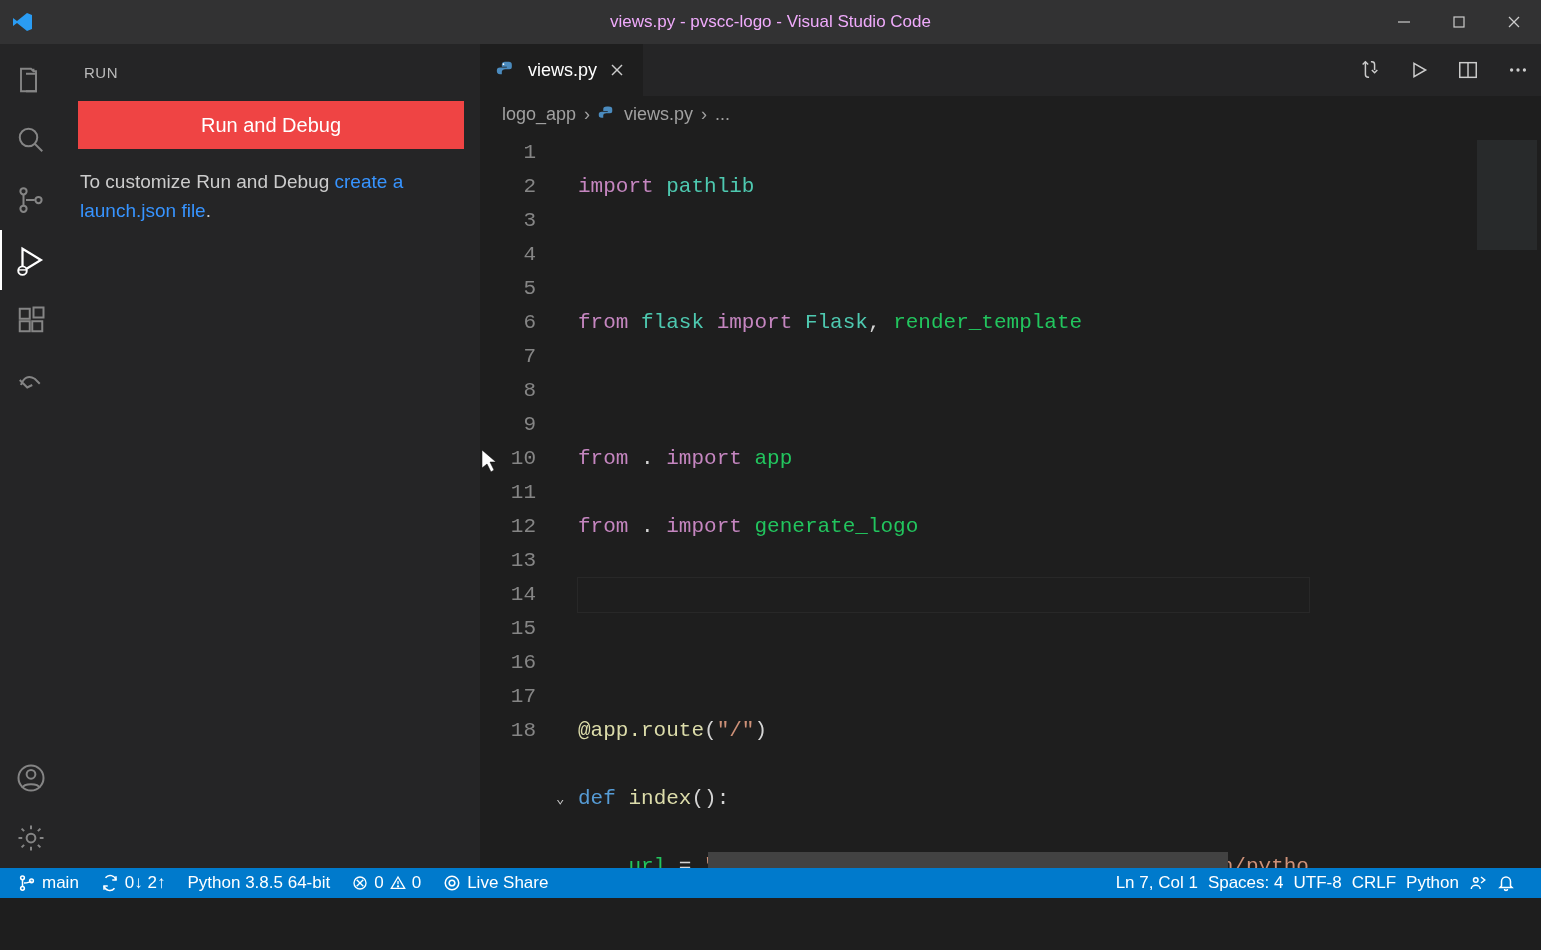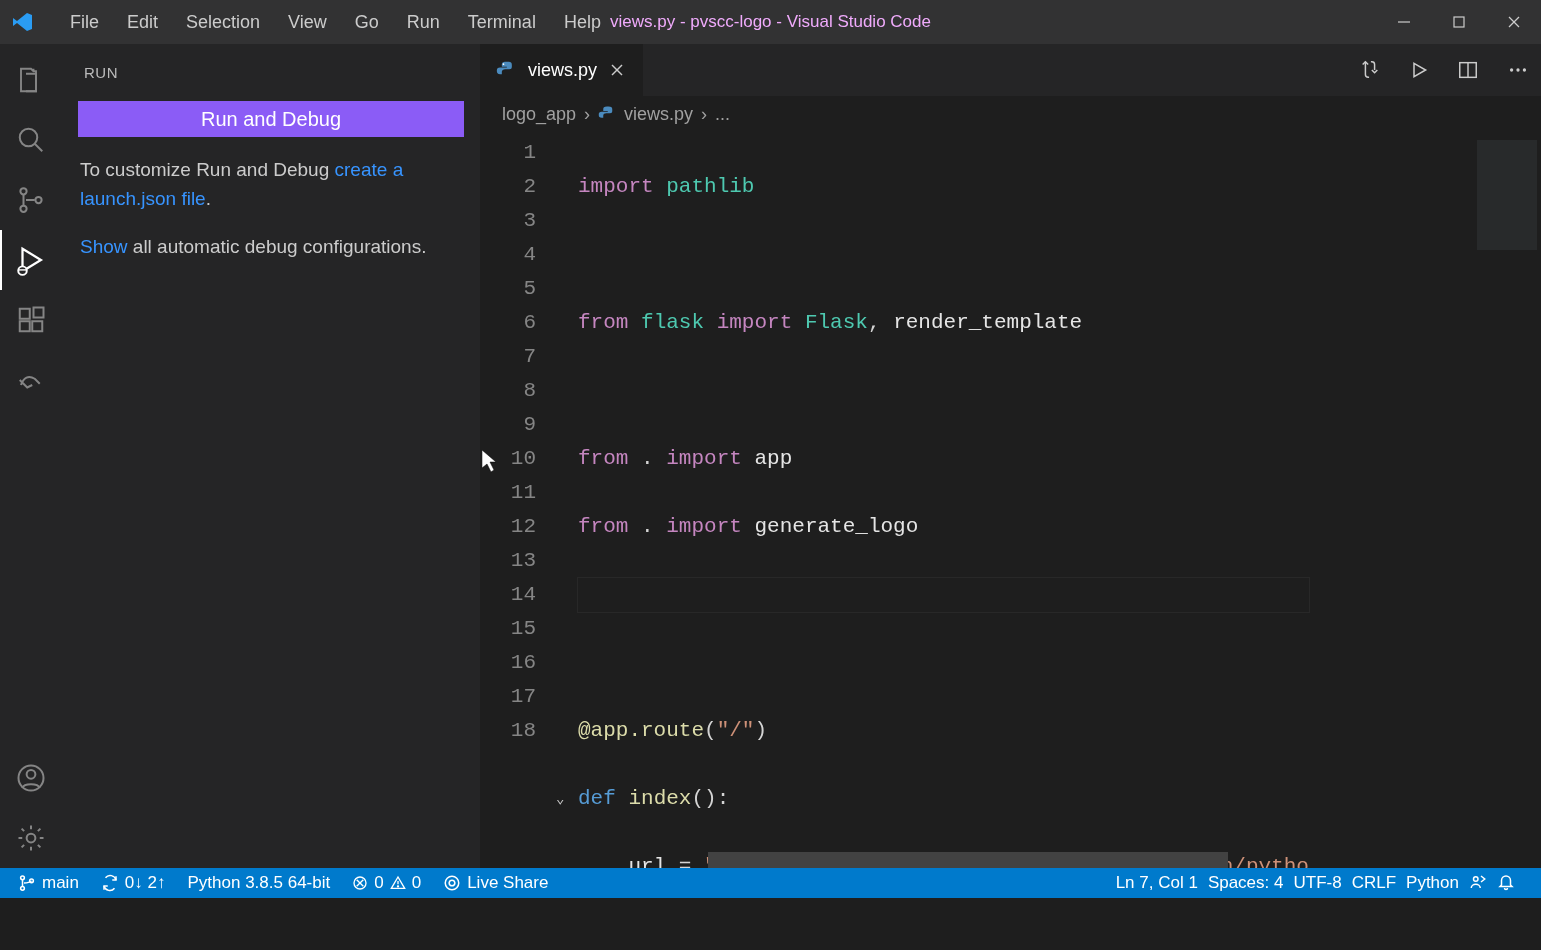--- a/index.html
+++ b/index.html
@@ -50,24 +50,24 @@
 .activity-spacer { flex:1; }
 
 .sidebar {
   width:418px;
   background:#252526;
   padding:10px 16px;
   color:#cccccc;
 }
 .sidebar-title { font-size:15px; color:#bbbbbb; letter-spacing:0.5px; padding:10px 6px 20px 6px; }
 .run-btn {
-  background:#8b5cf6;
+  background:#ef4444;
   color:#ffffff;
   width:100%;
-  height:36px;
+  height:48px;
   border:none;
   font-size:20px;
   cursor:pointer;
   margin-bottom:18px;
 }
 .sidebar-text { font-size:19px; line-height:1.55; color:#cccccc; padding:0 2px; margin-bottom:18px;}
 .link { color:#3794ff; cursor:pointer; }
 
 .editor-area { flex:1; display:flex; flex-direction:column; background:#1e1e1e; position:relative;}
 .tabs { height:52px; background:#252526; display:flex; align-items:stretch; }
@@ -92,21 +92,21 @@
 .code-area {
   flex:1; display:flex; font-family: Consolas, "Courier New", monospace;
   font-size:21px; line-height:34px; padding-top:4px; overflow:hidden; position:relative;
 }
 .gutter { width:88px; text-align:right; color:#858585; padding-right:32px; user-select:none;}
 .gutter div { height:34px; }
 .code { padding-left:10px; white-space:pre; position:relative; }
 .code div { height:34px; }
 .tok-kw { color:#c586c0; }
 .tok-fn { color:#4ec9b0; }
-.tok-name { color:#e5e5e5; }
+.tok-name { color:#22c55e; }
 .tok-call { color:#dcdcaa; }
 .tok-str { color:#ce9178; }
 .tok-dec { color:#dcdcaa; }
 .tok-def { color:#569cd6; }
 .tok-plain { color:#d4d4d4; }
 .cursor-line { background:transparent; outline:1px solid #282828; }
 .minimap { position:absolute; right:0; top:0; width:80px; height:100%; background:#1e1e1e;}
 .mm-inner { position:absolute; right:4px; top:8px; width:60px; height:110px; background:#2a2d2e; opacity:0.8;}
 
 .scroll-h { position:absolute; bottom:0; left:88px; right:80px; height:16px; }
@@ -116,50 +116,40 @@
   height:30px;
   background:#007acc;
   color:#ffffff;
   display:flex;
   align-items:center;
   font-size:17px;
   padding:0 18px;
   gap:18px;
 }
 .status-left { display:flex; align-items:center; gap:22px; }
-.status-right { margin-left:auto; display:flex; align-items:flex-start; gap:10px; padding-right:8px;}
+.status-right { margin-left:auto; display:flex; align-items:center; gap:10px; padding-right:8px;}
 .status-item { display:flex; align-items:center; gap:6px;}
 
 .fold-caret {
   position:absolute;
   color:#cccccc;
   font-size:14px;
   left:-22px;
 }
 svg { display:block; }
 </style>
 </head>
 <body>
 
 <div class="titlebar">
   <div class="logo">
     <svg width="24" height="24" viewBox="0 0 24 24" fill="none">
       <path d="M17 3 L22 5 L22 19 L17 21 L7 13 L3 16 L3 8 L7 11 L17 3 Z" fill="#2a9cf3"></path>
     </svg>
   </div>
-  <div class="menu">
-    <span>File</span>
-    <span>Edit</span>
-    <span>Selection</span>
-    <span>View</span>
-    <span>Go</span>
-    <span>Run</span>
-    <span>Terminal</span>
-    <span>Help</span>
-  </div>
   <div class="title-text">views.py - pvscc-logo - Visual Studio Code</div>
   <div class="win-controls">
     <div class="win-btn">
         <svg viewBox="0 0 14 14">
           <line x1="1" y1="7" x2="13" y2="7" stroke="#cccccc" stroke-width="1.2"></line>
         </svg>
       </div>
     <div class="win-btn">
         <svg viewBox="0 0 14 14">
           <rect x="2" y="2" width="10" height="10" stroke="#cccccc" stroke-width="1.2" fill="none"></rect>
@@ -231,23 +221,20 @@
           <path d="M12 2v3M12 19v3M2 12h3M19 12h3M4.5 4.5l2 2M17.5 17.5l2 2M19.5 4.5l-2 2M6.5 17.5l-2 2" stroke="currentColor" stroke-width="1.6"></path>
         </svg>
     </div>
   </div>
 
   <div class="sidebar">
     <div class="sidebar-title">RUN</div>
     <button class="run-btn">Run and Debug</button>
     <div class="sidebar-text">
       <span>To customize Run and Debug </span><span class="link">create a launch.json file</span><span>.</span>
-    </div>
-    <div class="sidebar-text">
-      <span class="link">Show</span><span> all automatic debug configurations.</span>
     </div>
   </div>
 
   <div class="editor-area">
     <div class="tabs">
       <div class="tab">
         <span>
           <svg width="20" height="20" viewBox="0 0 24 24">
               <path d="M12 2c-4 0-5 1-5 4v2h6v1H5c-3 0-4 1-4 4s1 4 4 4h2v-3c0-2 2-3 4-3h5c2 0 3-1 3-3V6c0-3-1-4-5-4h-2z" fill="#4b8bbe"></path>
               <circle cx="9" cy="5" r="1" fill="#fff"></circle>

